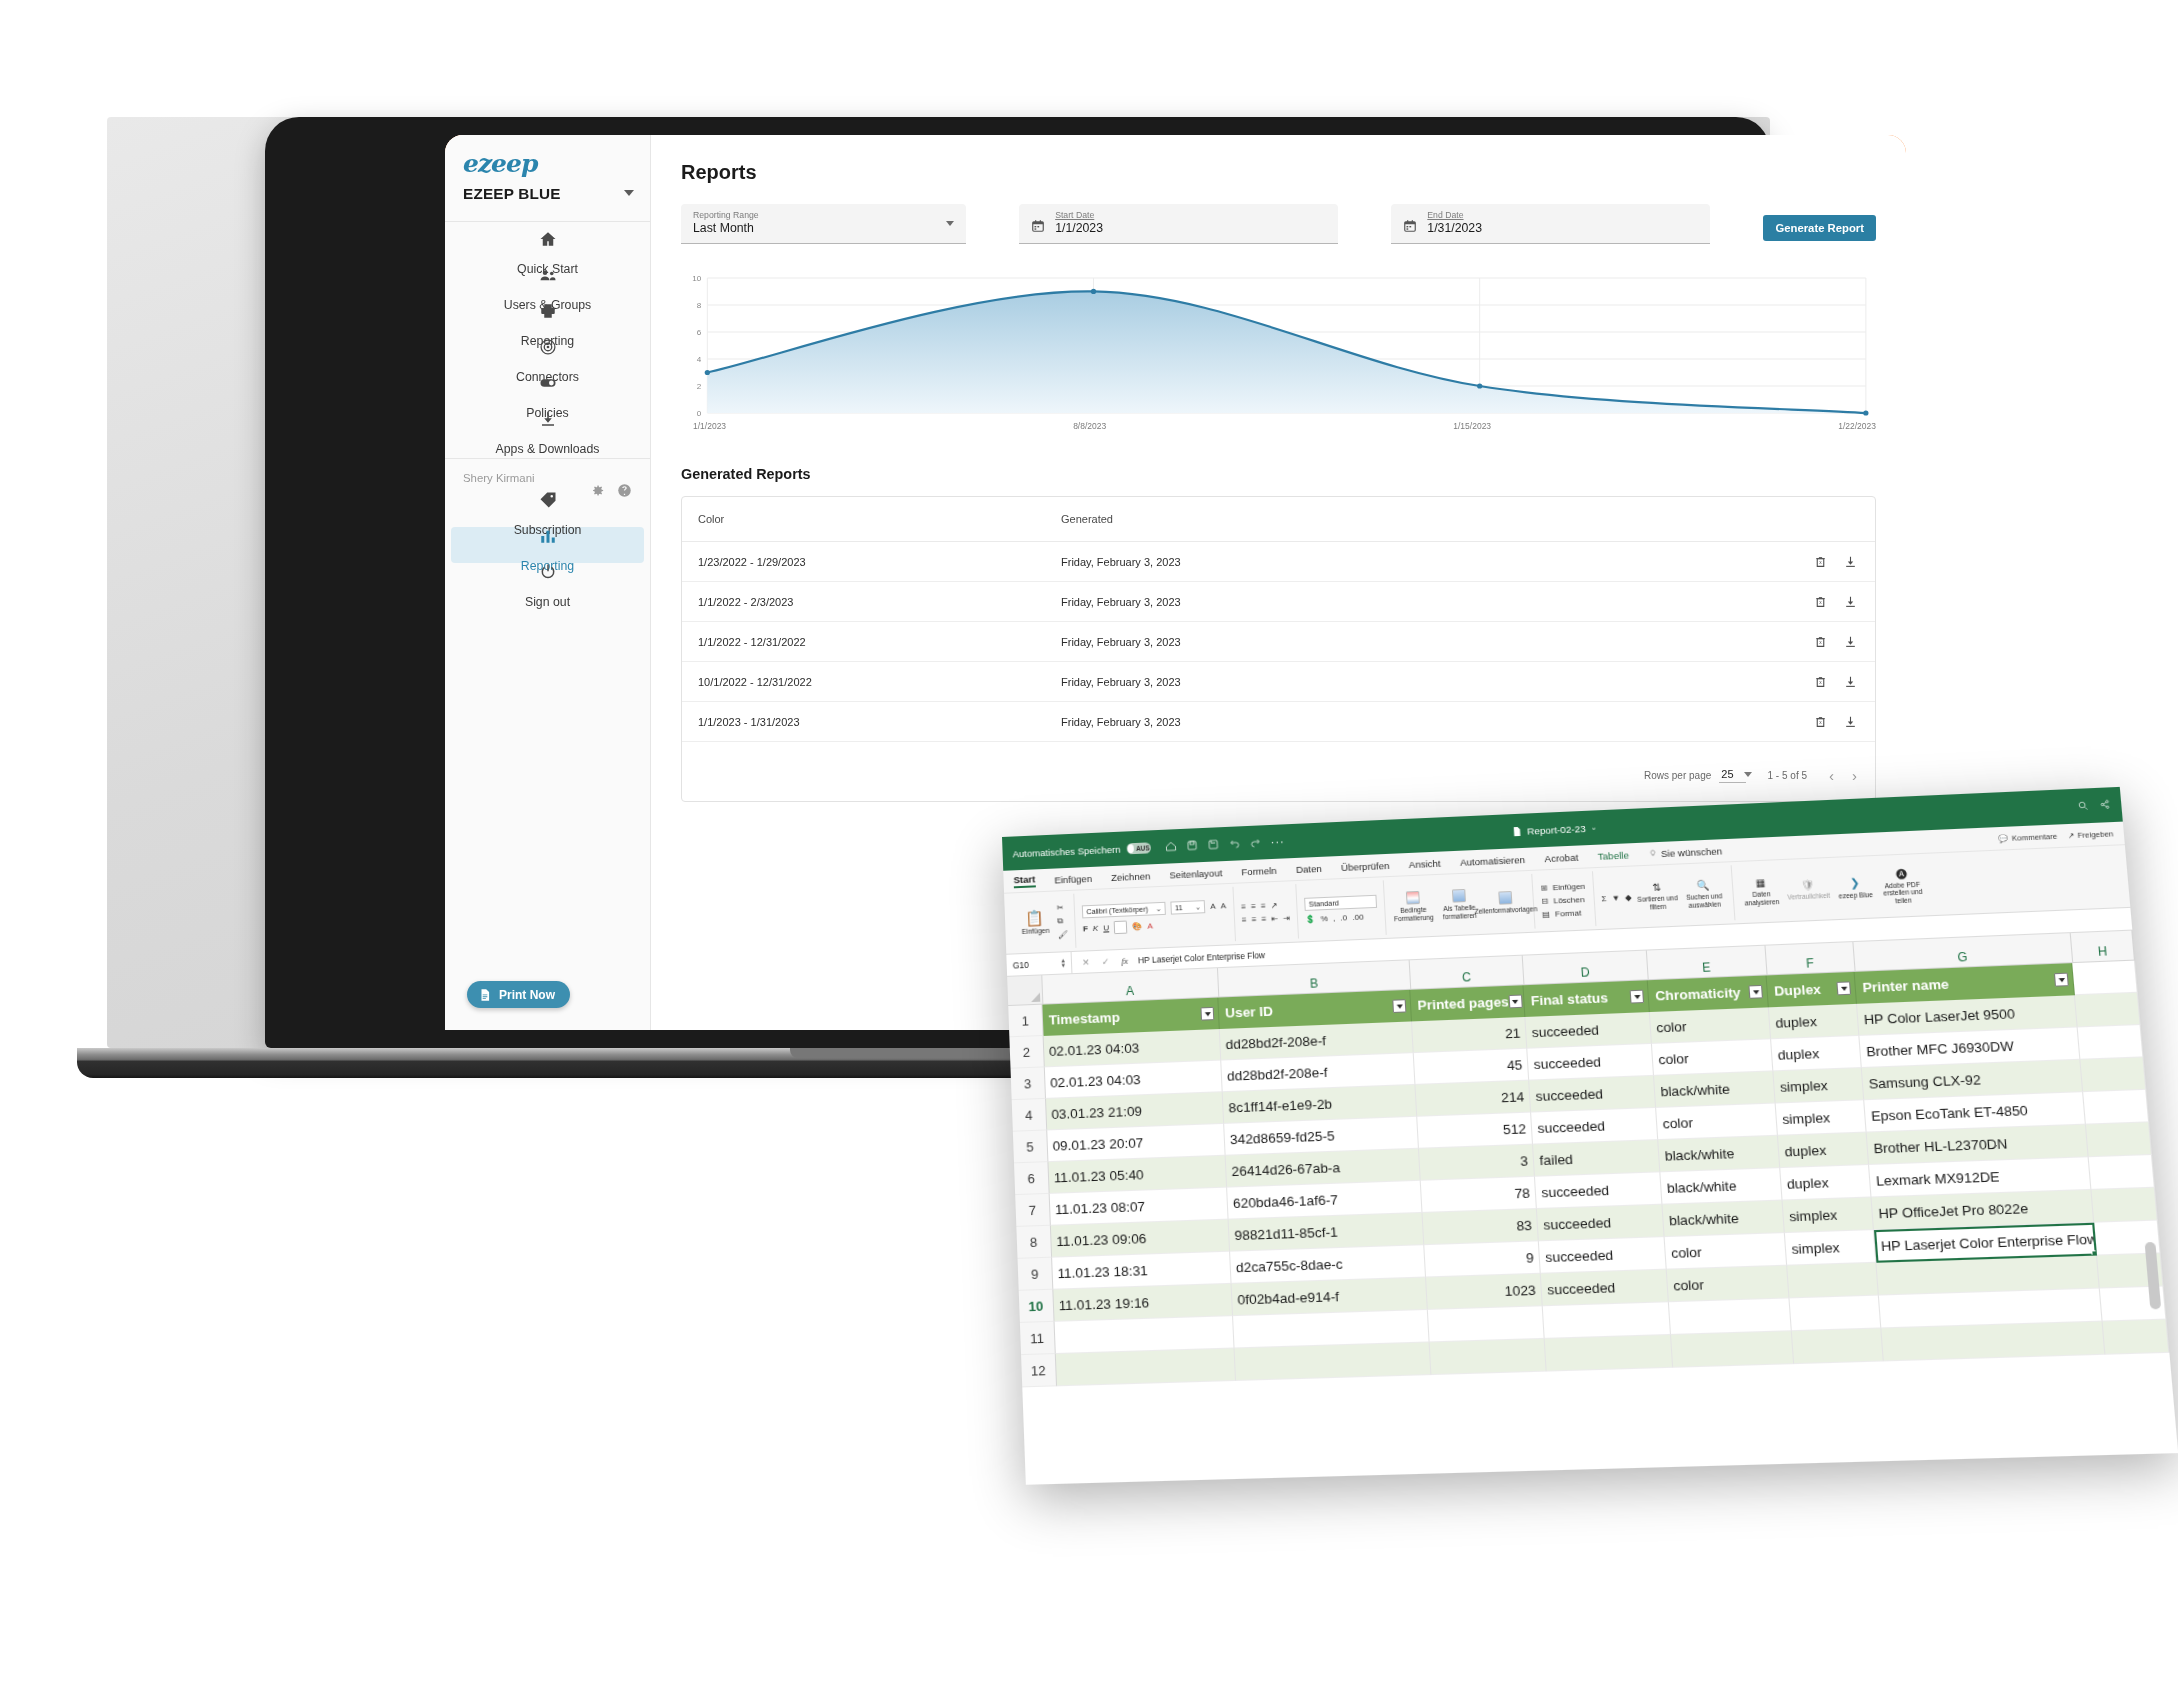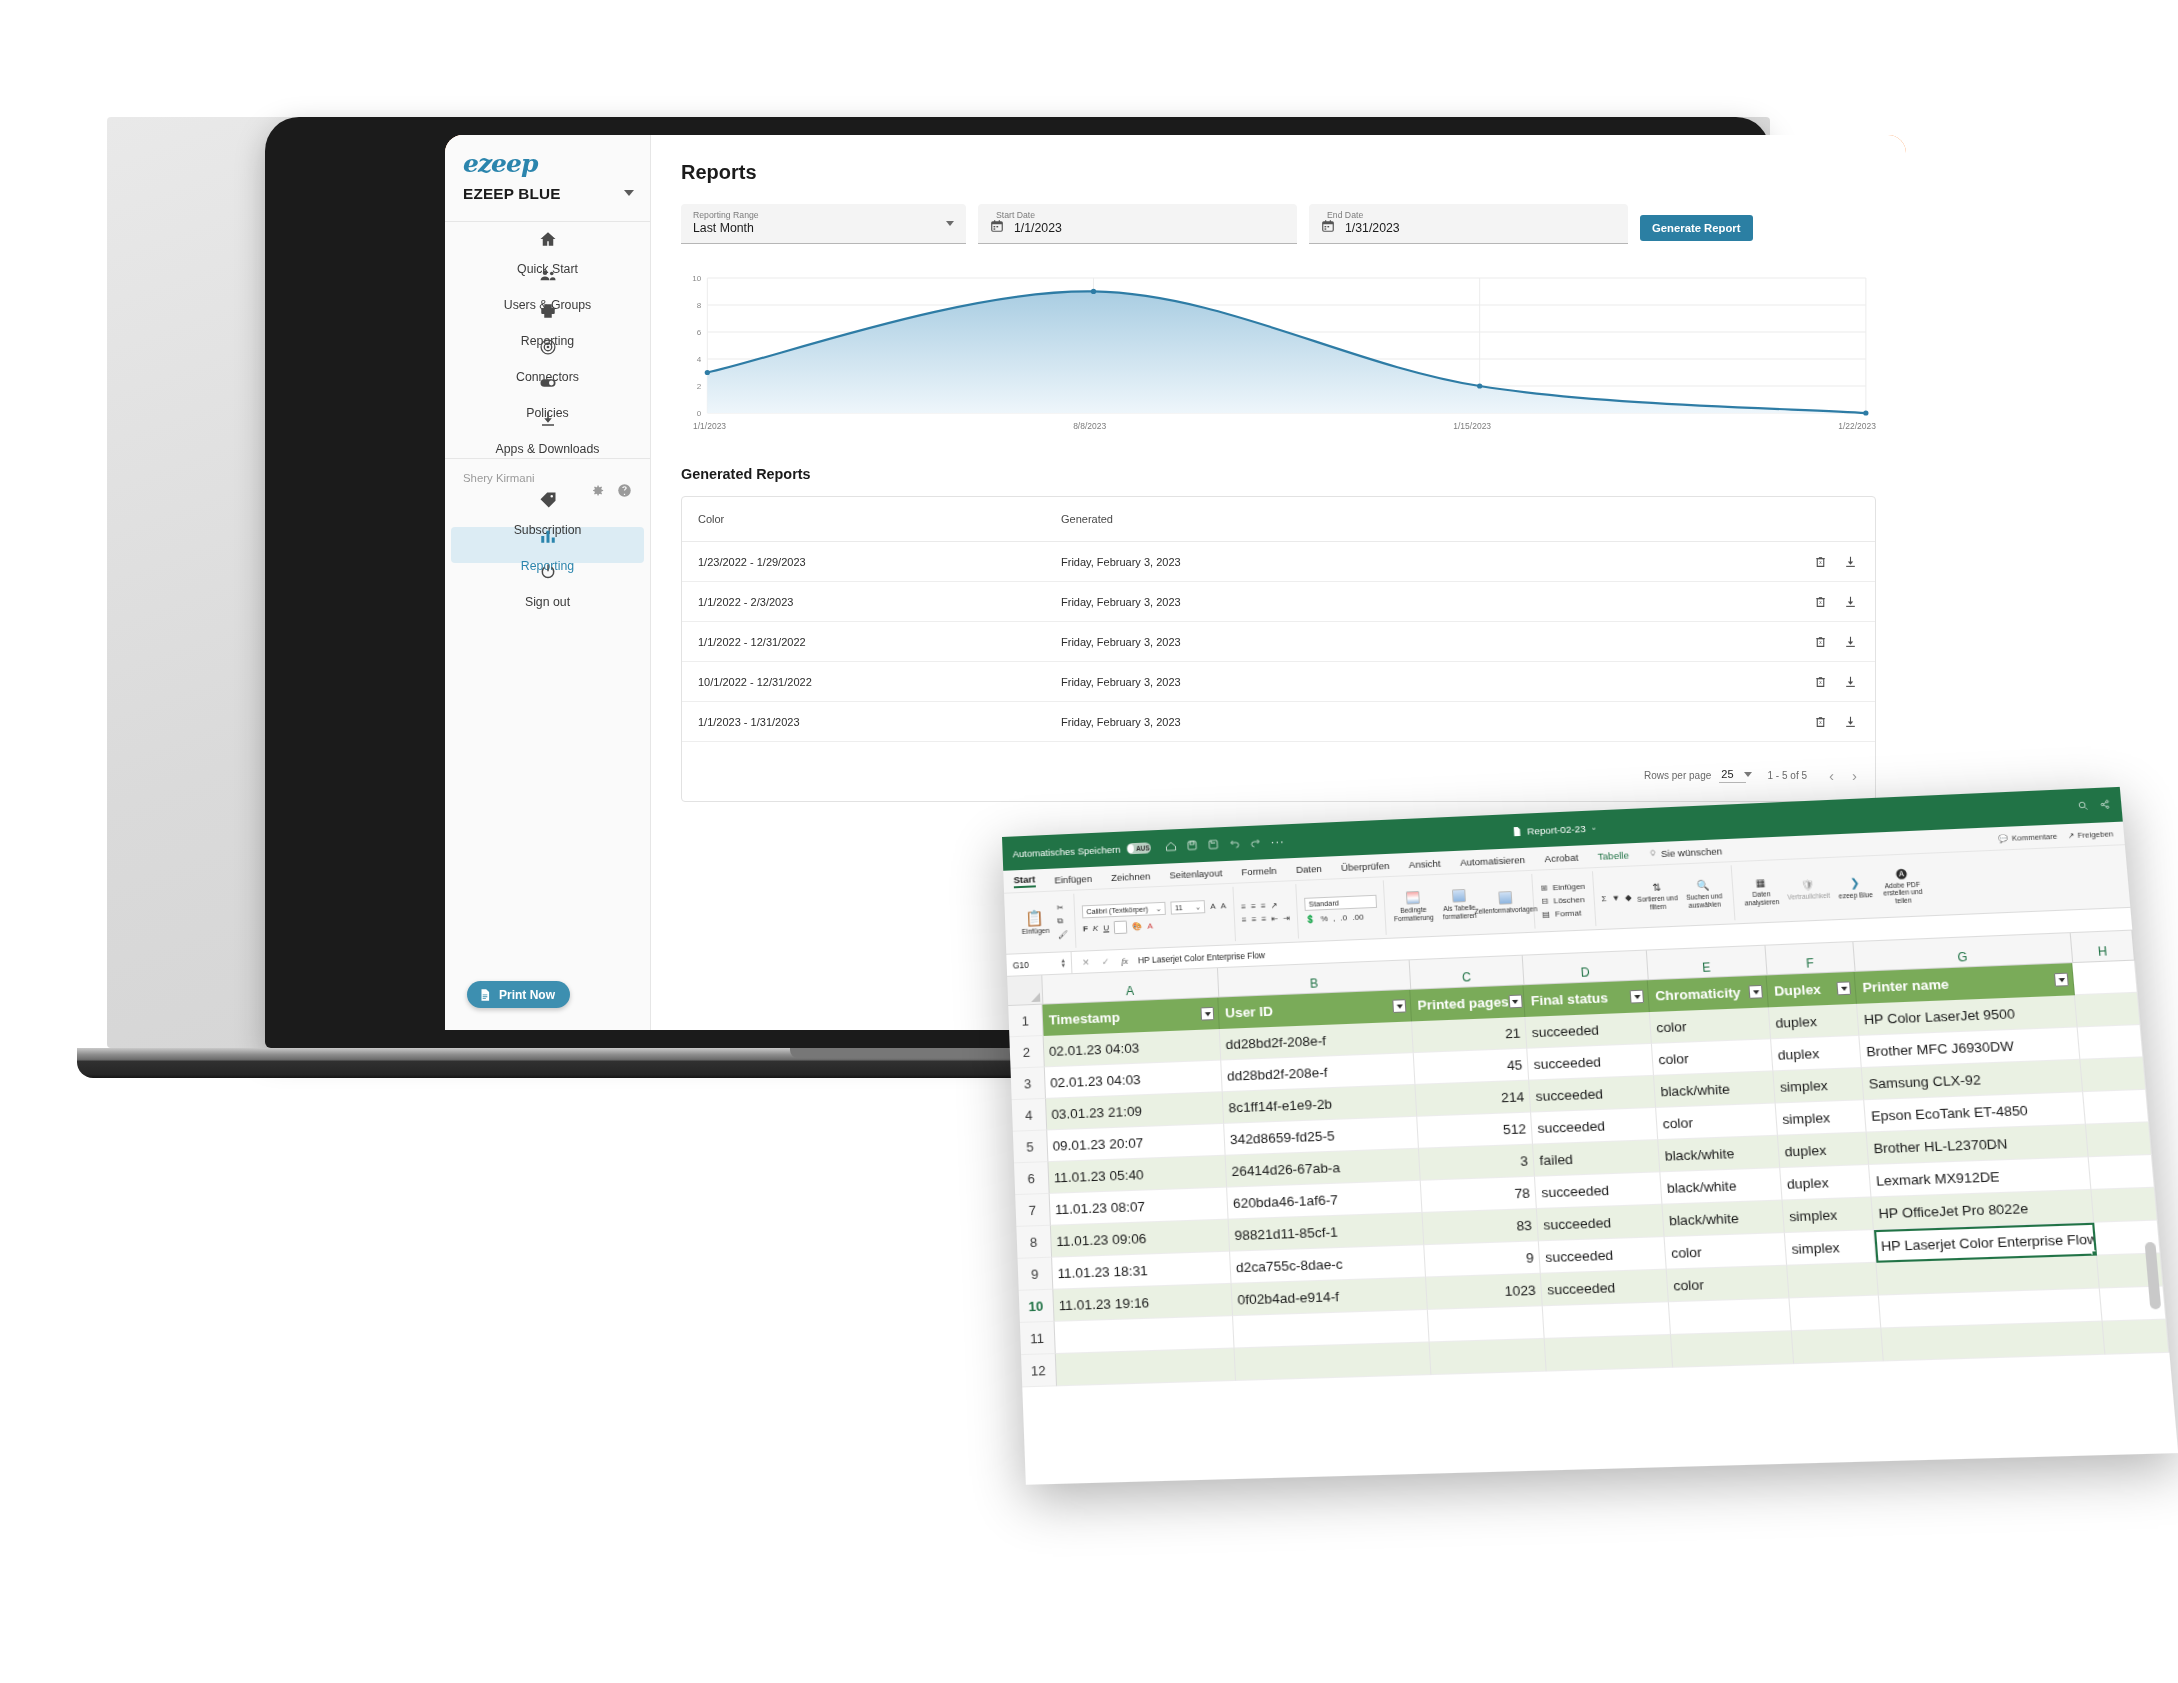--- a/index.html
+++ b/index.html
@@ -52,28 +52,28 @@
   .printnow{position:absolute;left:22px;bottom:22px;height:27px;
       background:#3d8fb0;border-radius:14px;display:flex;align-items:center;
       gap:7px;padding:0 15px 0 11px;color:#fff;font-size:12px;font-weight:700;
       box-shadow:0 2px 5px rgba(0,0,0,.22);}
   .printnow svg{width:14px;height:14px;fill:#fff;}
 
   .content{flex:1;padding:26px 30px 0 30px;box-sizing:border-box;
       position:relative;min-width:0;}
   .ptitle{font-size:20px;font-weight:700;color:#1b1b1b;margin:0 0 20px 0;}
 
-  .filterrow{display:flex;align-items:flex-end;gap:12px;}
+  .filterrow{display:flex;align-items:flex-end;gap:12px;justify-content:space-between;}
   .field{height:40px;background:#f4f4f4;border-bottom:1px solid #b6b6b6;
       border-radius:4px 4px 0 0;position:relative;display:flex;
       align-items:center;padding:0 12px;box-sizing:border-box;}
   .f-range{width:285px;}
   .f-date{width:319px;gap:10px;}
   .flabel{position:absolute;left:12px;top:6px;font-size:8.7px;color:#7c7c7c;}
-  .f-date .flabel{left:18px;}
+  .f-date .flabel{left:36px;text-decoration:underline;}
   .fval{font-size:12.3px;color:#1b1b1b;margin-top:9px;}
   .fcaret{position:absolute;right:12px;top:17px;width:0;height:0;
       border-left:4.5px solid transparent;border-right:4.5px solid transparent;
       border-top:5px solid #6b6b6b;}
   .calicon svg{width:14px;height:14px;fill:#555;display:block;margin-top:5px;}
   .genbtn{height:26px;background:#2b7fa3;color:#fff;border:0;border-radius:3px;
       font-size:11.3px;font-weight:700;padding:0 12px;cursor:pointer;
       font-family:inherit;margin-bottom:3px;}
 
   

